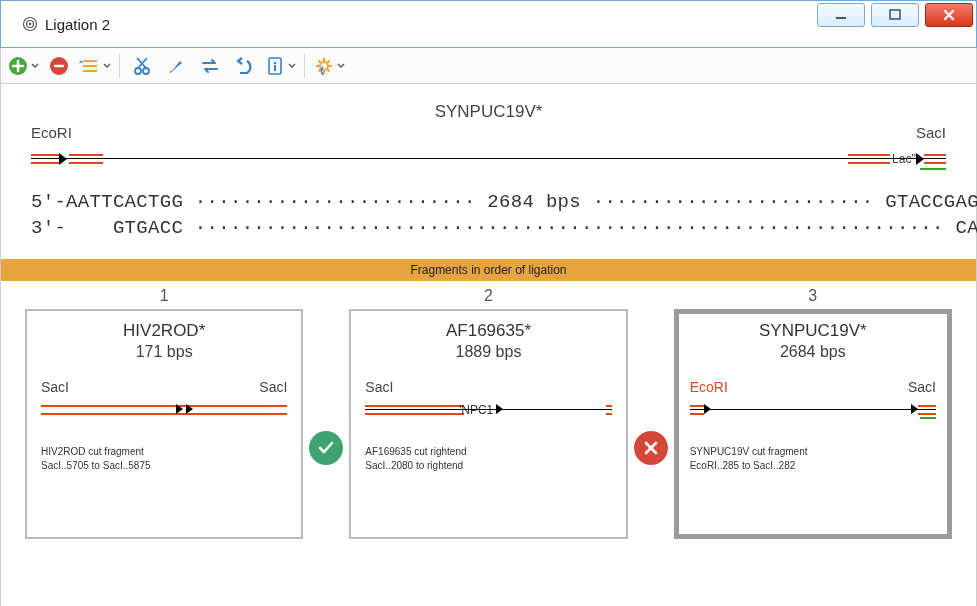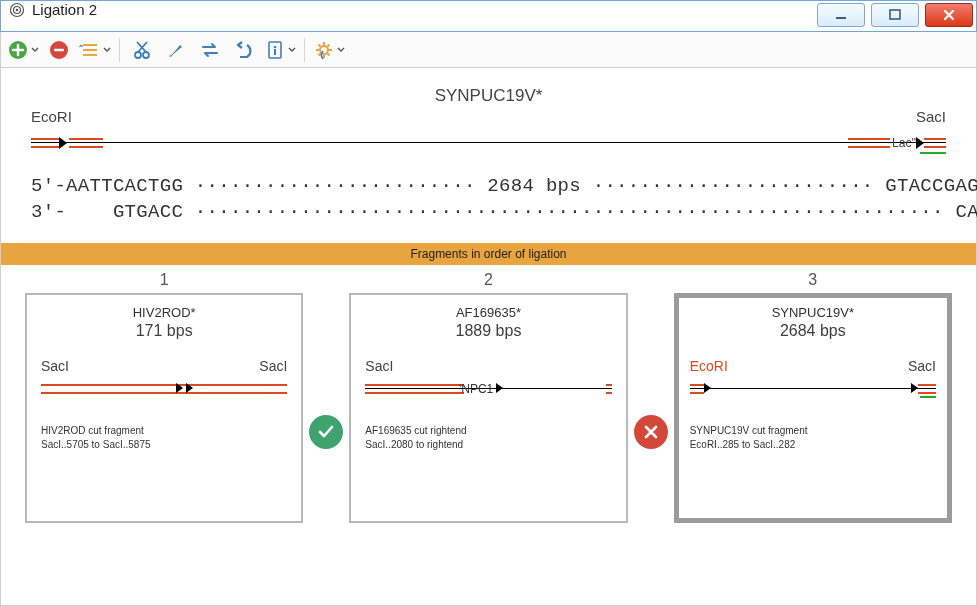--- a/index.html
+++ b/index.html
@@ -1,19 +1,19 @@
 <!DOCTYPE html>
 <html><head>
 <meta charset="utf-8">
 <style>
   * { box-sizing: border-box; margin: 0; padding: 0; }
   html, body { width: 977px; height: 606px; font-family: "Segoe UI", Arial, sans-serif; font-size: 14px; background: #fff; overflow: hidden; }
 
   
-  .titlebar { height: 32px; background: #fff; border: 1px solid #6fa7d8; display: flex; align-items: flex-start; padding-left: 7px; }
+  .titlebar { height: 48px; background: #fff; border: 1px solid #6fa7d8; display: flex; align-items: center; padding-left: 20px; }
   .titlebar .app-icon { width: 18px; height: 18px; margin-right: 6px; display: flex; align-items: center; justify-content: center; }
   .titlebar .title { font-size: 15px; color: #222; flex: 1; }
   .winbtns { display: flex; height: 100%; }
   .winbtn { width: 48px; height: 24px; margin: 2px 3px; border: 1px solid #7fa8c9; background: linear-gradient(#f6fbff,#d9ecfb); border-radius: 3px; display: flex; align-items: center; justify-content: center; cursor: pointer; }
   .winbtn.close { background: linear-gradient(#f27c6f,#d93817); border-color: #a32a12; }
   .winbtn svg { display:block; }
 
   
   .toolbar { height: 36px; border: 1px solid #cfcfcf; border-top: none; background: #fbfbfb; display: flex; align-items: center; padding: 0 6px; gap: 6px; }
   .tb-btn { height: 28px; min-width: 28px; display: flex; align-items: center; justify-content: center; border-radius: 3px; position: relative; cursor: pointer; }
@@ -42,21 +42,21 @@
 
   .seq { font-family: Consolas, "Courier New", monospace; font-size:19px; color:#333; margin-top:14px; line-height:1.35; white-space:pre; letter-spacing:0.3px; }
 
   .orange-header { background:#e8a43e; color:#222; text-align:center; font-size:12px; padding:4px 0; margin-top:18px; }
 
   .frag-row { display:flex; align-items:flex-start; padding: 6px 24px 0 24px; gap:0; }
   .frag-col { flex:1; display:flex; flex-direction:column; align-items:center; }
   .frag-num { text-align:center; color:#555; font-size:16px; margin-bottom:4px; }
   .frag-box { border:2px solid #b9b9b9; width:100%; padding:10px 14px 14px 14px; min-height:230px; }
   .frag-box.selected { border:5px solid #9b9b9b; padding:7px 11px 11px 11px; }
-  .frag-name { text-align:center; font-size:13px; color:#333; }
+  .frag-name { text-align:center; font-size:17px; color:#333; }
   .frag-len  { text-align:center; font-size:16px; color:#404040; margin-top:2px; }
   .frag-enz-row { display:flex; justify-content:space-between; font-size:14px; color:#444; margin-top:18px; }
   .frag-enz-row .warn { color:#d94a1f; }
   .frag-diagram { position:relative; height:22px; margin-top:4px; }
   .fd-line  { position:absolute; left:0; right:0; top:10px; height:1px; background:#000; }
   .fd-red   { position:absolute; top:6px; height:10px; }
   .fd-red::before,.fd-red::after{content:"";position:absolute;left:0;right:0;height:2px;background:#d94a1f;}
   .fd-red::before{top:0}.fd-red::after{bottom:0}
   .fd-tri   { position:absolute; top:5px; width:0;height:0;border-top:5px solid transparent;border-bottom:5px solid transparent;border-left:7px solid #000; }
   .fd-lbl   { position:absolute; font-size:12px; color:#333; top:4px; }

